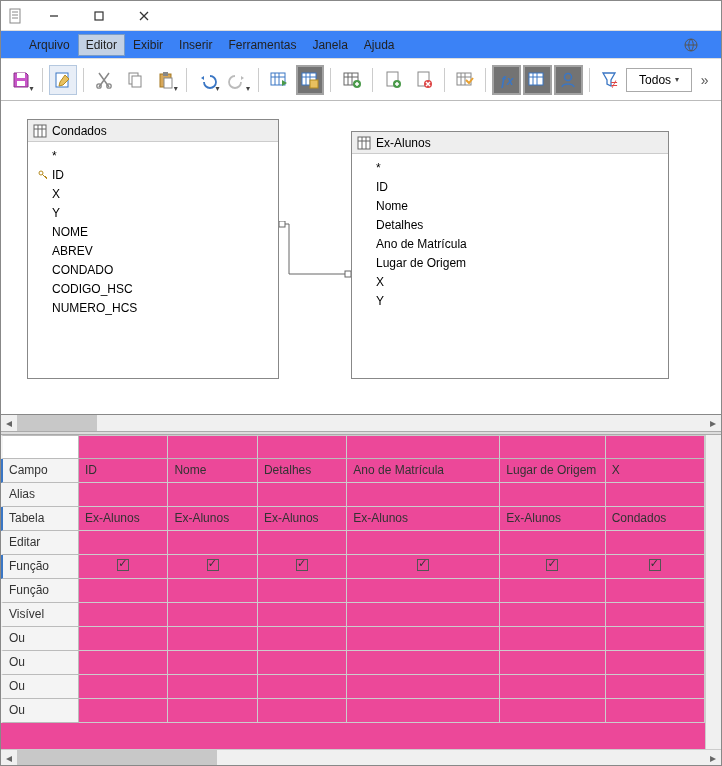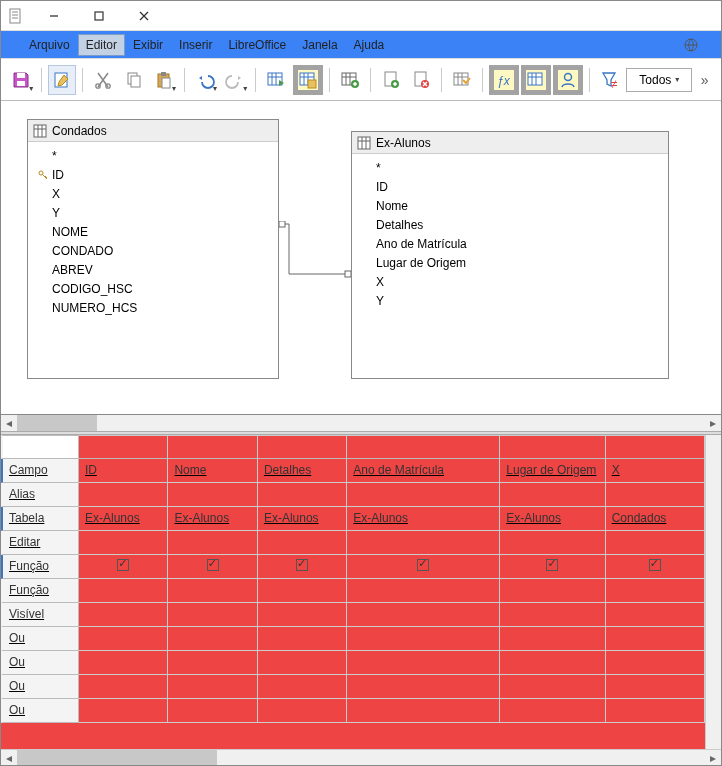--- a/index.html
+++ b/index.html
@@ -7,37 +7,37 @@
 .titlebar { height: 30px; background: #fff; display: flex; align-items: center; border-bottom: 1px solid #ddd; }
 .titlebar .icon { width: 16px; height: 16px; margin: 0 7px; }
 .titlebar .title { flex: 1; color: #333; }
 .titlebar .winbtn { width: 45px; height: 30px; display: flex; align-items: center; justify-content: center; color: #333; }
 .menubar { height: 28px; background: #3b82f6; display: flex; align-items: center; padding: 0 20px; border-bottom: 1px solid #ddd; }
 .menubar .menu-item { padding: 4px 8px; color: #222; }
 .menubar .menu-item.active { background: #c3d1e4; border: 1px solid #7a9cc6; padding: 3px 7px; }
 .menubar .globe { margin-left:auto; width:20px; height:20px; display:flex; align-items:center; justify-content:center; color:#555;}
 .toolbar { height: 42px; background: #fff; display: flex; align-items: center; padding: 0 6px; gap: 2px; border-bottom: 1px solid #bbb; }
 .tbtn { width: 30px; height: 30px; display: flex; align-items: center; justify-content: center; border: 1px solid transparent; position: relative; }
-.tbtn.toggle { background: #fef9c3; border: 5px solid #a3a3a3; }
+.tbtn.toggle { background: #737373; border: 2px solid #a3a3a3; font-weight: bold; }
 .tbtn.hover { background: #e8eef7; border: 1px solid #b5c8df; }
 .tbtn svg { width: 20px; height: 20px; }
 .tsep { width: 1px; height: 24px; background: #ccc; margin: 0 4px; }
 .dropbtn { display: flex; align-items: center; height: 24px; border: 1px solid #aaa; padding: 0 12px; gap: 4px; background: #fff; }
 .designarea { position: relative; flex: 0 0 314px; background: #fff; overflow: hidden; border-bottom: 1px solid #888; }
 .tablebox { position: absolute; background: #fff; border: 1px solid #888; }
 .tablebox .tbtitle { height: 22px; background: #eee; border-bottom: 1px solid #ccc; display: flex; align-items: center; padding: 0 5px; gap: 5px; }
 .tablebox .tbody { padding: 4px 6px; }
 .tablebox .field { display: flex; align-items: center; gap: 4px; height: 19px; padding-left: 4px; }
 .tablebox .field.key svg { width: 10px; height: 10px; }
 .tablebox .field .fieldname { }
 .hscroll-area { height: 16px; background: #f0f0f0; display:flex; }
 .hscroll-area .thumb { background:#c8c8c8; height:100%; }
 .hscroll-area .arrow { width:16px; display:flex;align-items:center;justify-content:center;color:#666;background:#f0f0f0;}
 .splitter { height: 4px; background: #ddd; border-top:1px solid #aaa; border-bottom:1px solid #aaa; }
-.gridarea { flex:1; display:flex; background:#ef4444; overflow:hidden;text-decoration:underline; }
+.gridarea { flex:1; display:flex; background:#ec4899; overflow:hidden; }
 .rowheaders { width: 78px; border-right:0; }
 .rowheaders .rh { height: 24px; border: 1px solid #bbb; border-top:none; background:#f4f4f4; padding: 4px 6px; color:#333; border-left:2px solid #f4f4f4;}
 .rowheaders .rh.first { border-top:1px solid #bbb; height:24px; background:#fff;}
 .rowheaders .rh.sel { border-left: 2px solid #3a76c4; }
 .gridbody { flex:1; overflow:hidden; }
 .gridrow { display:flex; height:24px; }
 .gridcell { border-bottom:1px solid #ccc; border-right:1px solid #ccc; padding:4px 6px; color:#333; overflow:hidden; white-space:nowrap; }
 .gridrow.header .gridcell { border-top:1px solid #ccc; border-bottom:1px solid #bbb;}
 .gridcell.c0 { width:90px; } .gridcell.c1 { width:90px; } .gridcell.c2 { width:90px; }
 .gridcell.c3 { width:154px; } .gridcell.c4 { width:106px; } .gridcell.c5 { width:100px; }
@@ -75,21 +75,21 @@
         <path d="M1 1l8 8M9 1l-8 8" stroke="#333" stroke-width="1.3"></path>
       </svg>
     </div>
 </div>
 
 <div class="menubar">
   <span class="menu-item">Arquivo</span>
   <span class="menu-item active">Editor</span>
   <span class="menu-item">Exibir</span>
   <span class="menu-item">Inserir</span>
-  <span class="menu-item">LibreOffice</span>
+  <span class="menu-item">Ferramentas</span>
   <span class="menu-item">Janela</span>
   <span class="menu-item">Ajuda</span>
   <span class="globe">
       <svg viewBox="0 0 16 16" width="16" height="16">
         <circle cx="8" cy="8" r="6" fill="none" stroke="#555"></circle>
         <path d="M2 8h12M8 2c3 3 3 9 0 12M8 2c-3 3-3 9 0 12" fill="none" stroke="#555"></path>
       </svg>
     </span>
 </div>
 
@@ -256,25 +256,25 @@
       <div class="field">
           <span style="width:10px"></span>
           <span class="fieldname">Y</span>
         </div>
       <div class="field">
           <span style="width:10px"></span>
           <span class="fieldname">NOME</span>
         </div>
       <div class="field">
           <span style="width:10px"></span>
+          <span class="fieldname">ABREV</span>
+        </div>
+      <div class="field">
+          <span style="width:10px"></span>
           <span class="fieldname">CONDADO</span>
-        </div>
-      <div class="field">
-          <span style="width:10px"></span>
-          <span class="fieldname">ABREV</span>
         </div>
       <div class="field">
           <span style="width:10px"></span>
           <span class="fieldname">CODIGO_HSC</span>
         </div>
       <div class="field">
           <span style="width:10px"></span>
           <span class="fieldname">NUMERO_HCS</span>
         </div>
     </div>

